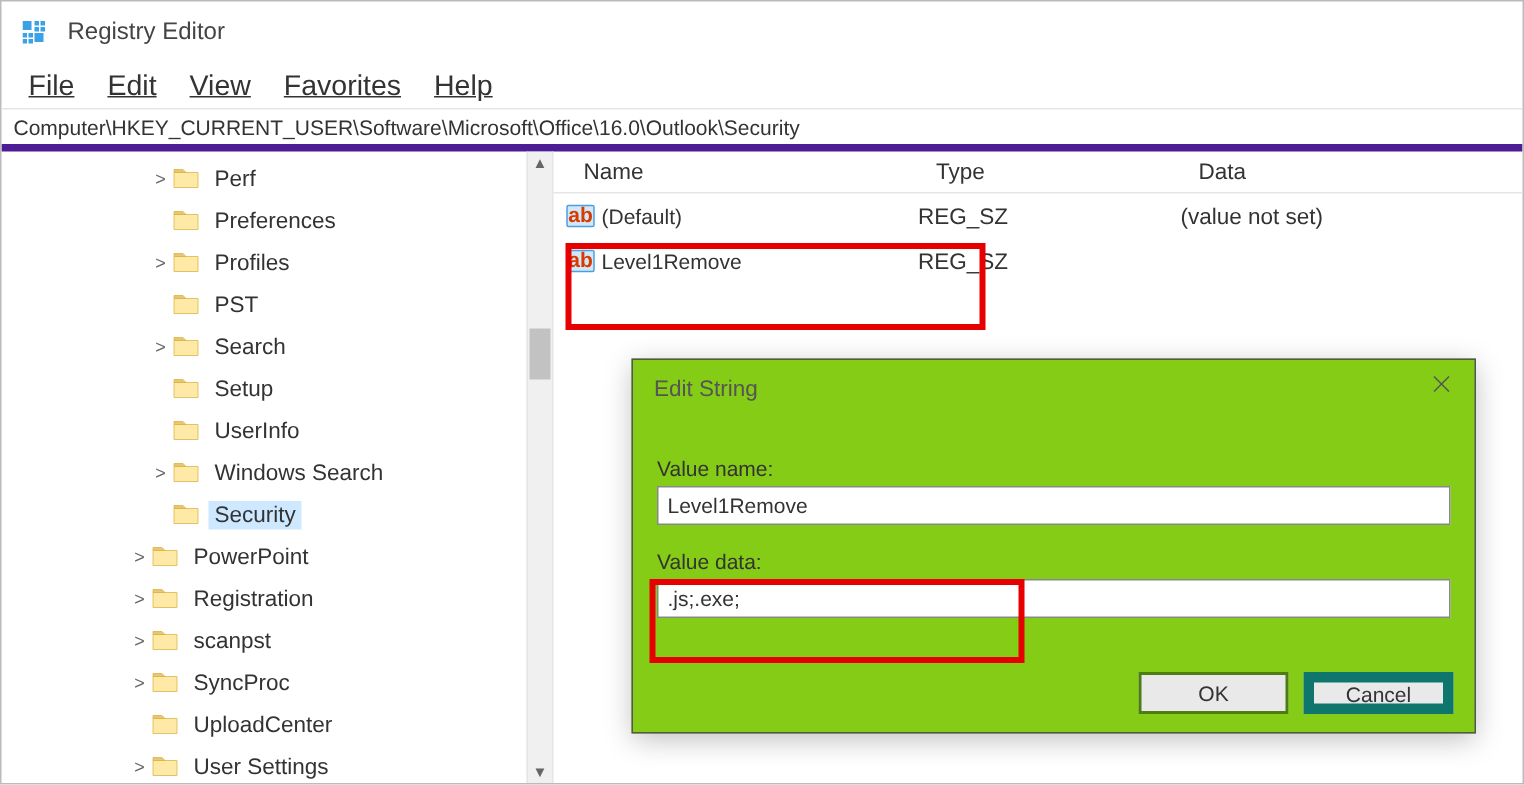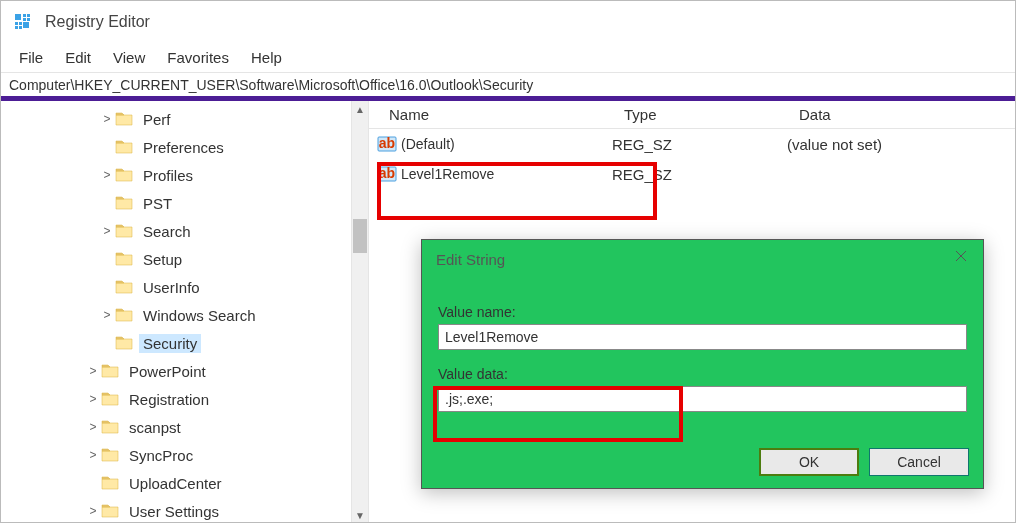--- a/index.html
+++ b/index.html
@@ -5,21 +5,21 @@
 * { box-sizing: border-box; margin: 0; padding: 0; font-family: "Segoe UI", Tahoma, sans-serif; font-size: 14px; color: #333; }
 body { background: #fff; width: 1016px; height: 523px; overflow: hidden; position: relative; border: 0.5px solid #bbb; }
 
 
 .titlebar { height: 42px; display: flex; align-items: center; padding-left: 14px; border-bottom: 0; }
 .titlebar .app-icon { width: 16px; height: 16px; margin-right: 14px; }
 .titlebar span.title { font-size: 16px; color: #444; }
 
 
 .menubar { height: 30px; display: flex; align-items: center; padding-left: 8px; border-bottom: 1px solid #e5e5e5; gap: 2px; }
-.menubar .menuitem { padding: 4px 10px; font-size: 15px; color: #333; cursor: default; }
+.menubar .menuitem { padding: 4px 10px; font-size: 19px; color: #333; cursor: default; text-decoration: underline; }
 
 
 .addressbar { height: 28px; display: flex; align-items: center; padding-left: 8px; border-bottom: 5px solid #4c1d95; font-size: 15px; }
 
 
 .main { display: flex; height: calc(523px - 42px - 30px - 28px); }
 .tree-panel { width: 368px; border-right: 1px solid #e5e5e5; position: relative; overflow: hidden; }
 .value-panel { flex: 1; position: relative; }
 
 
@@ -45,28 +45,28 @@
 .value-row { height: 30px; display:flex; align-items:center; }
 .value-row .cell { padding: 2px 8px; font-size: 15px; display:flex; align-items:center; gap:4px; }
 .valicon { width:20px; height:18px; display:inline-flex; align-items:center; justify-content:center; }
 
 
 .redbox { position: absolute; border: 4px solid #e60000; pointer-events: none; }
 .redbox1 { left: 376px; top: 161px; width: 280px; height: 58px; }
 .redbox2 { left: 432px; top: 385px; width: 250px; height: 56px; }
 
 
-.dialog { position: absolute; left: 420px; top: 238px; width: 563px; height: 250px; background: #22c55e; border: 1px solid #555; box-shadow: 0 4px 18px rgba(0,0,0,0.25); }
+.dialog { position: absolute; left: 420px; top: 238px; width: 563px; height: 250px; background: #84cc16; border: 1px solid #555; box-shadow: 0 4px 18px rgba(0,0,0,0.25); }
 .dialog .dlg-title { height: 38px; display:flex; align-items:center; padding: 0 14px; color:#555; font-size:15px; }
 .dialog .dlg-close { position:absolute; right:0; top:0; width:44px; height:32px; display:flex; align-items:center; justify-content:center; color:#555; font-size:16px; }
 .dialog .dlg-body { padding: 16px 16px 0 16px; }
 .dialog label { display:block; font-size:14px; margin-top:10px; }
 .dialog input[type=text] { width: 100%; height: 26px; border: 1px solid #888; padding: 2px 6px; font-size:14px; margin-top:4px; background:#fff; }
 .dialog .dlg-buttons { position:absolute; bottom:12px; right:14px; display:flex; gap:10px; }
-.dialog button { width: 100px; height: 28px; border: 1px solid #0f766e; background: #e9e9e9; font-size:14px; }
+.dialog button { width: 100px; height: 28px; border: 7px solid #0f766e; background: #e9e9e9; font-size:14px; }
 .dialog button.default { border: 2px solid #4d7c0f; }
 </style>
 </head>
 <body>
 
 <div class="titlebar">
   <span class="app-icon">
     <svg width="16" height="16" viewBox="0 0 16 16">
       <rect x="0" y="0" width="6" height="6" fill="#3ba2e6"></rect>
       <rect x="8" y="0" width="3" height="3" fill="#3ba2e6"></rect>

